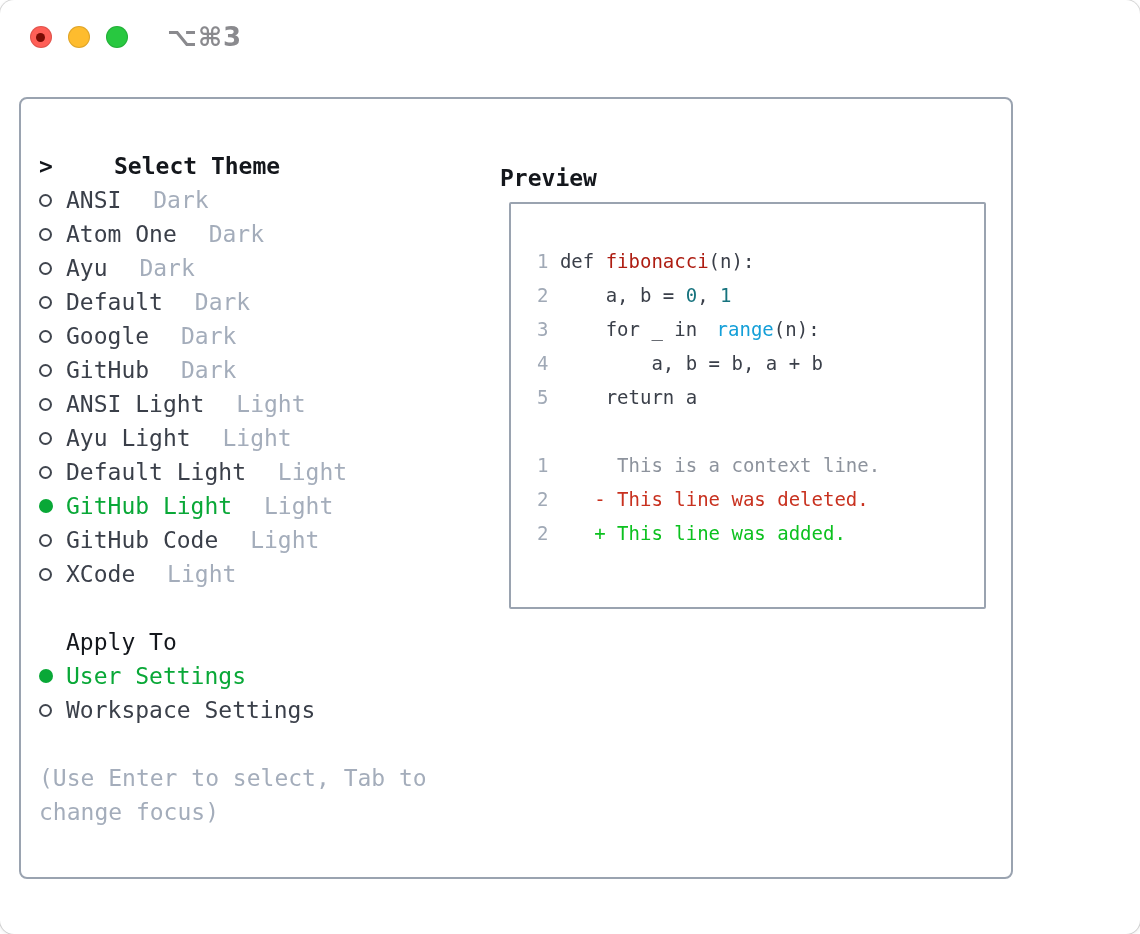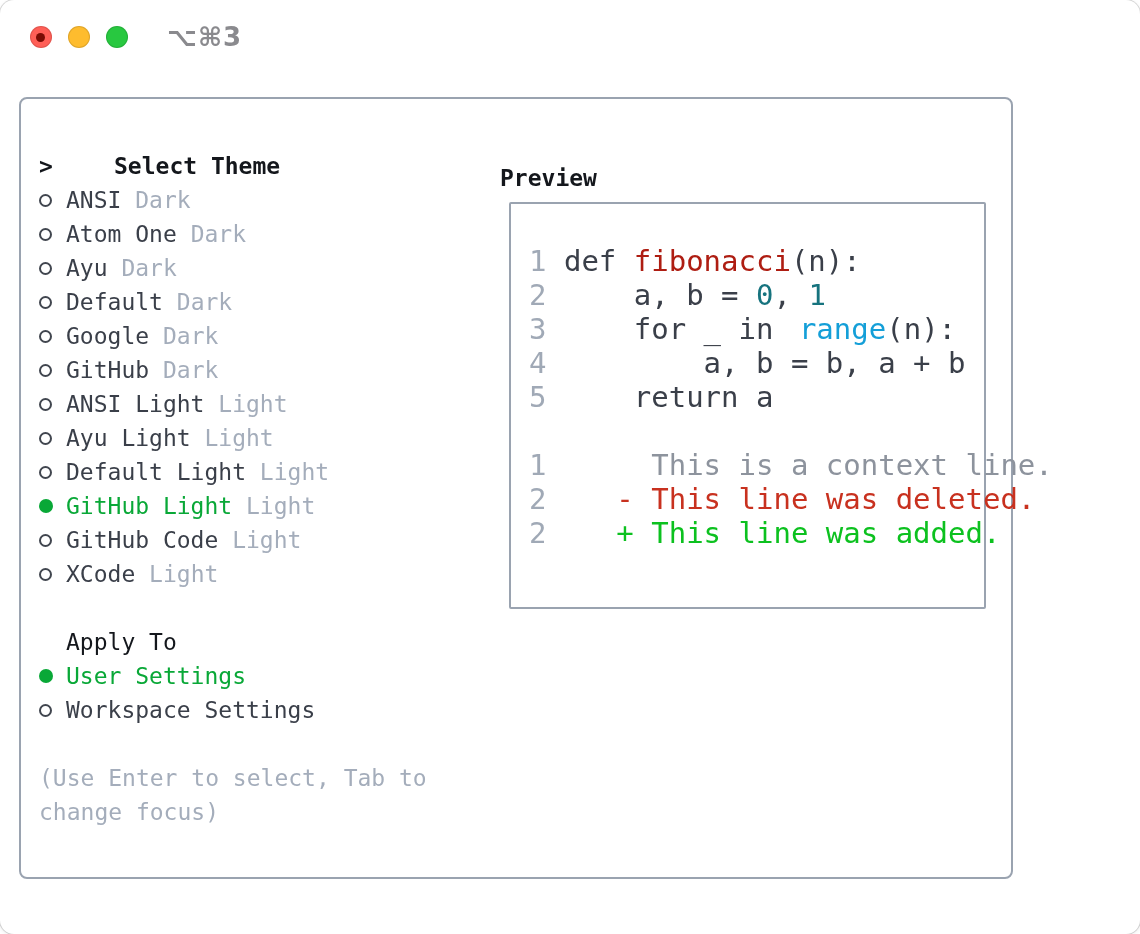--- a/index.html
+++ b/index.html
@@ -28,29 +28,29 @@
   .left-col{position:absolute;left:18px;top:50px;font-size:23px;}
   .row{height:34px;display:flex;align-items:center;white-space:pre;}
   .marker{width:27px;flex:0 0 27px;display:flex;align-items:center;}
   .marker.gt{color:var(--heading-black);font-weight:bold;}
   .ring{width:13px;height:13px;border:2px solid var(--ring-gray);border-radius:50%;box-sizing:border-box;}
   .dot{width:14px;height:14px;background:var(--selection-green);border-radius:50%;}
   .hdr{color:var(--heading-black);font-weight:bold;margin-left:48px;}
   .hdr2{color:var(--heading-black);}
   .name{color:var(--text-dark);}
   .name.selected{color:var(--selection-green);}
-  .tag{color:var(--muted);padding-left:1ch;}
+  .tag{color:var(--muted);padding-left:1ch;margin-left:18px;}
   .help{color:var(--muted);}
 
   
   .preview-title{position:absolute;left:479px;top:62px;height:34px;display:flex;align-items:center;
                  font-size:23px;font-weight:bold;color:var(--heading-black);}
   .preview-box{position:absolute;left:488px;top:103px;width:477px;height:407px;
                border:2px solid var(--border-gray);border-radius:2px;box-sizing:border-box;background:#ffffff;}
-  .code{position:absolute;left:18px;top:40px;font-size:29px;}
+  .code{position:absolute;left:26px;top:40px;font-size:19px;}
   .code-line{height:34px;line-height:34px;white-space:pre;}
   .lnum{color:var(--line-number);}
   .tok-default{color:var(--text-dark);}
   .tok-function{color:var(--function-red);}
   .tok-number{color:var(--number-teal);}
   .tok-builtin{color:var(--builtin-blue);margin-left:8px;}
   .tok-context{color:var(--context-gray);}
   .tok-deleted{color:var(--deleted-red);}
   .tok-added{color:var(--added-green);}
 </style>

